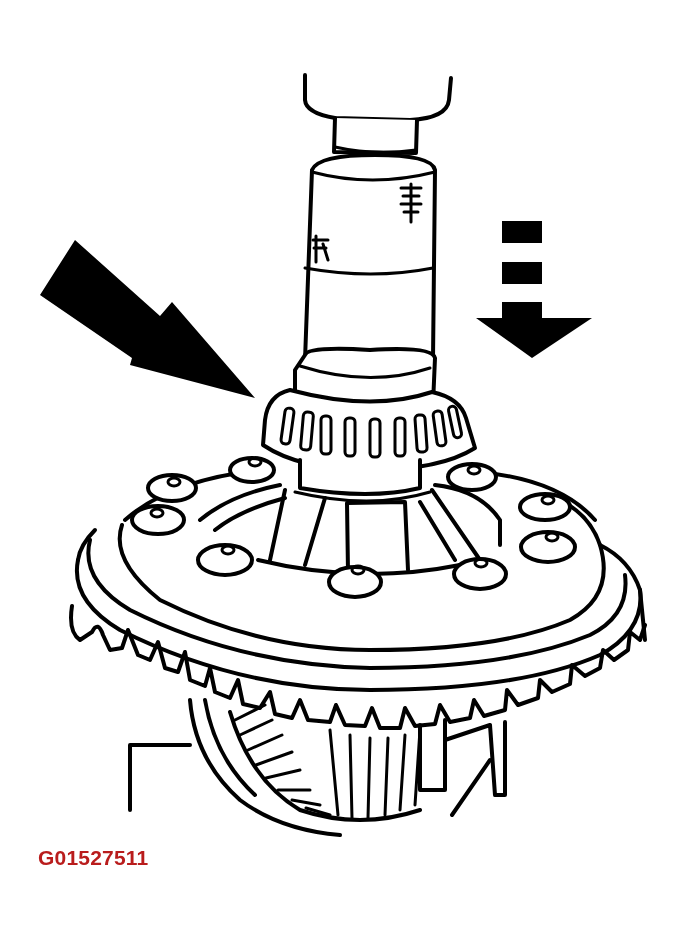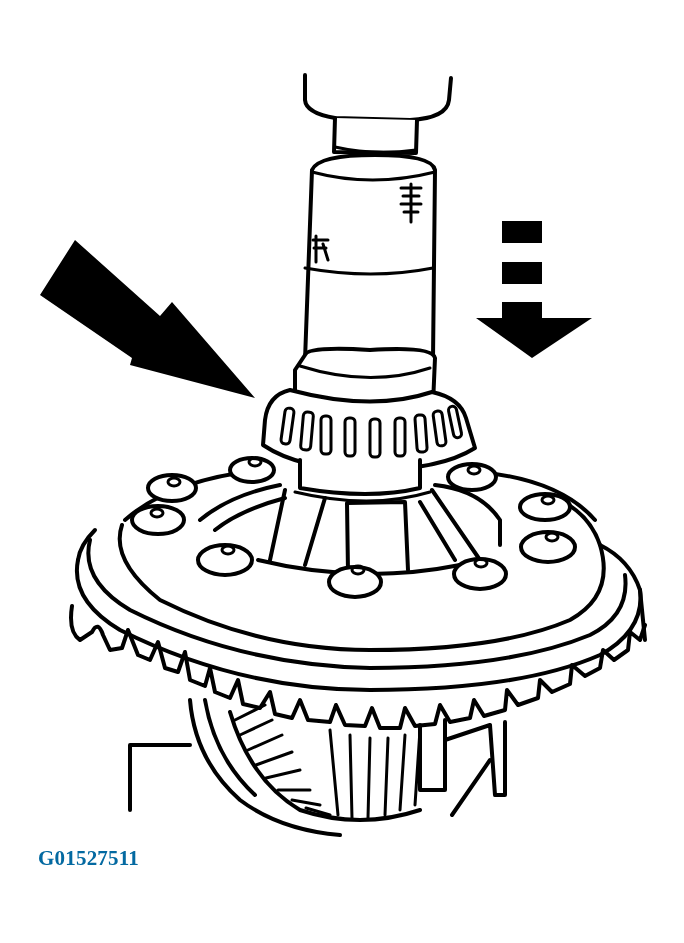--- a/index.html
+++ b/index.html
@@ -4,22 +4,22 @@
 <style>
   html, body { margin: 0; padding: 0; background: #ffffff; }
   body { width: 684px; height: 943px; position: relative; overflow: hidden; }
   #figure { position: absolute; left: 0; top: 0; width: 684px; height: 943px; }
   .ln { fill: none; stroke: #000; stroke-width: 4; stroke-linejoin: round; stroke-linecap: round; }
   .lnw { fill: #fff; stroke: #000; stroke-width: 4; stroke-linejoin: round; stroke-linecap: round; }
   .thin { fill: none; stroke: #000; stroke-width: 3; stroke-linejoin: round; stroke-linecap: round; }
   .solid { fill: #000; stroke: none; }
   #fig-label {
     position: absolute; left: 38px; top: 846px;
-    font-family: Liberation Serif, serif; font-weight: bold;
-    font-size: 21px; color: #0369a1; letter-spacing: 0.2px;
+    font-family: Liberation Sans, sans-serif; font-weight: bold;
+    font-size: 21px; color: #b91c1c; letter-spacing: 0.2px;
   }
 </style>
 </head>
 <body>
 
 <svg id="figure" viewBox="0 0 684 943" xmlns="http://www.w3.org/2000/svg">
 
   <g>
     <path class="lnw" d="M305,75 L305,100 Q306,113 335,118 L410,120 Q447,118 449,100 L451,78"></path>
     <path class="lnw" d="M335,118 L334,152 L416,153 L417,120"></path>

